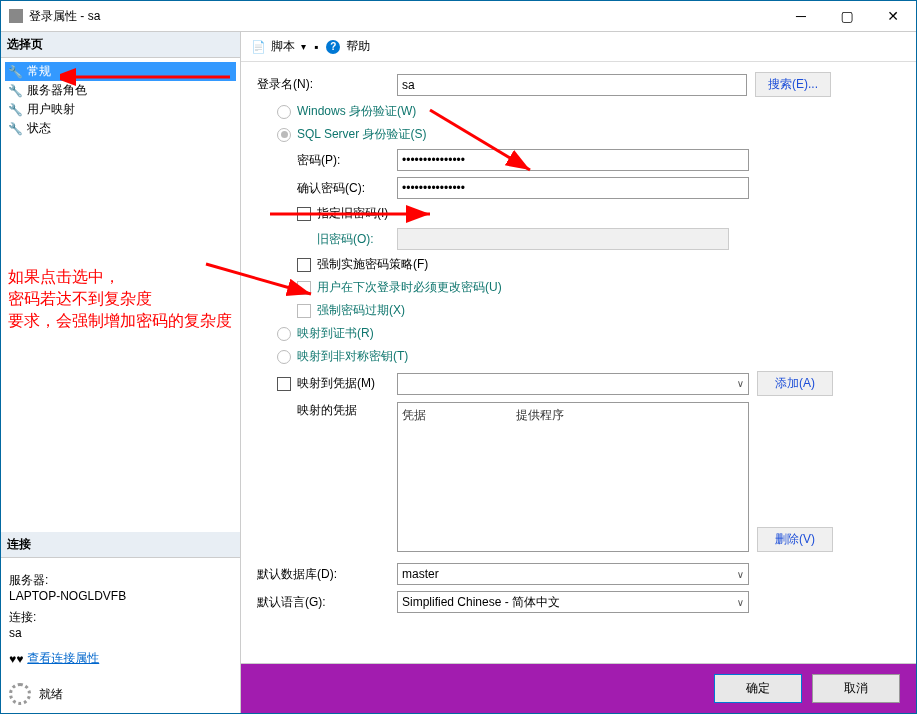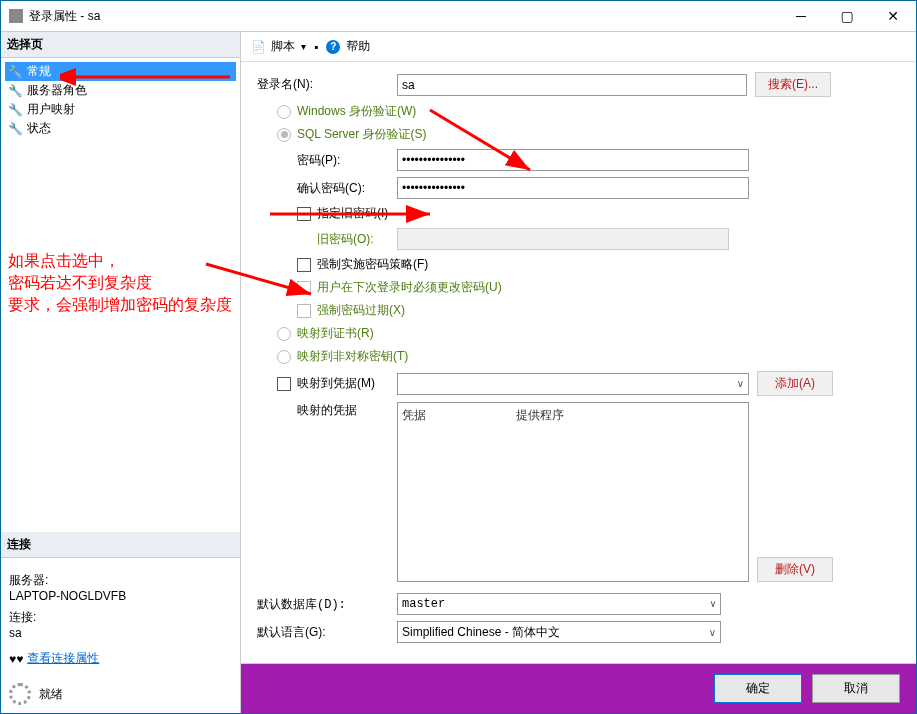--- a/index.html
+++ b/index.html
@@ -23,36 +23,36 @@
 .progress-body { padding: 8px; display: flex; align-items: center; gap: 8px; }
 .spinner { width: 22px; height: 22px; border: 3px dotted #999; border-radius: 50%; }
 .right-pane { flex: 1; display: flex; flex-direction: column; position: relative; }
 .toolbar { padding: 6px 10px; border-bottom: 1px solid #ddd; display: flex; align-items: center; gap: 6px; }
 .toolbar-icon { width: 14px; height: 14px; display: inline-block; }
 .form-area { padding: 10px 16px; flex: 1; overflow: auto; }
 .row { display: flex; align-items: center; margin-bottom: 6px; }
 .label { min-width: 140px; }
 .label.indent2 { padding-left: 40px; }
 .label.indent3 { padding-left: 60px; }
-.disabled { color: #4d7c0f; }
+.disabled { color: #0f766e; }
 .radio { width: 14px; height: 14px; border: 1px solid #777; border-radius: 50%; margin-right: 6px; display: inline-flex; align-items: center; justify-content: center; }
 .radio.selected::after { content: ""; width: 7px; height: 7px; background: #777; border-radius: 50%; }
 .radio.disabled { border-color: #bbb; }
 .radio.selected.disabled::after { background: #bbb; }
 .checkbox { width: 14px; height: 14px; border: 1px solid #555; margin-right: 6px; display: inline-block; }
 .checkbox.disabled { border-color: #bbb; }
 input[type=text], input[type=password] { border: 1px solid #999; padding: 2px 4px; font-family: inherit; font-size: 12px; height: 22px; }
 .login-name-input { width: 350px; }
 .pwd-input { width: 352px; }
 .btn { border: 1px solid #999; background: #e8e8e8; padding: 3px 10px; min-width: 76px; text-align: center; font-size: 12px; }
-.btn.disabled { color: #b91c1c; border-color: #ccc; background: #f0f0f0; }
+.btn.disabled { color: #1d4ed8; border-color: #ccc; background: #f0f0f0; }
 .search-btn { margin-left: 8px; }
-.listbox { border: 1px solid #999; height: 180px; width: 352px; padding: 4px; }
+.listbox { border: 1px solid #999; height: 150px; width: 352px; padding: 4px; }
 .listbox-header { display: flex; gap: 90px; font-size: 12px; color: #333; }
-.combo { border: 1px solid #999; width: 324px; height: 22px; display: flex; align-items: center; justify-content: space-between; padding: 0 4px; }
+.combo { border: 1px solid #999; width: 352px; height: 22px; display: flex; align-items: center; justify-content: space-between; padding: 0 4px; }
 .combo-arrow { font-size: 10px; color: #555; }
 .button-bar { border-top: 1px solid #ccc; padding: 10px 16px; display: flex; justify-content: flex-end; gap: 10px; background: #a21caf; }
 .button-bar .btn { min-width: 88px; padding: 5px 10px; }
 
 .arrow-red { position: absolute; pointer-events: none; }
 .anno-text { position: absolute; color: #ff0000; font-size: 16px; line-height: 22px; pointer-events: none; }
 .flex-spacer { flex: 1; }
 </style>
 </head>
 <body>
@@ -208,21 +208,21 @@
             <div class="listbox-header">
               <span>凭据</span>
               <span>提供程序</span>
             </div>
           </div>
           <div style="margin-left:8px; align-self:flex-end;">
             <button class="btn disabled">删除(V)</button>
           </div>
         </div>
 
-        <div class="row" style="margin-top:11px;font-family:Liberation Mono, monospace;">
+        <div class="row" style="margin-top:11px;">
           <span class="label">默认数据库(D):</span>
           <div class="combo">
             <span>master</span>
             <span class="combo-arrow">∨</span>
           </div>
         </div>
         <div class="row">
           <span class="label">默认语言(G):</span>
           <div class="combo">
             <span>Simplified Chinese - 简体中文</span>
@@ -268,15 +268,15 @@
 
 <svg class="arrow-red" style="left:196px; top:254px;" width="130" height="50">
   <defs>
       <marker id="ah4" markerWidth="10" markerHeight="10" refX="8" refY="3" orient="auto">
         <path d="M0,0 L0,6 L8,3 z" fill="#ff0000"></path>
       </marker>
     </defs>
   <line x1="10" y1="10" x2="115" y2="40" stroke="#ff0000" stroke-width="3" marker-end="url(#ah4)"></line>
 </svg>
 
-<div class="anno-text" style="left:8px; top:250px; white-space:pre-line;">如果点击选中，
+<div class="anno-text" style="left:8px; top:266px; white-space:pre-line;">如果点击选中，
 密码若达不到复杂度
 要求，会强制增加密码的复杂度</div>
 
 </body></html>

